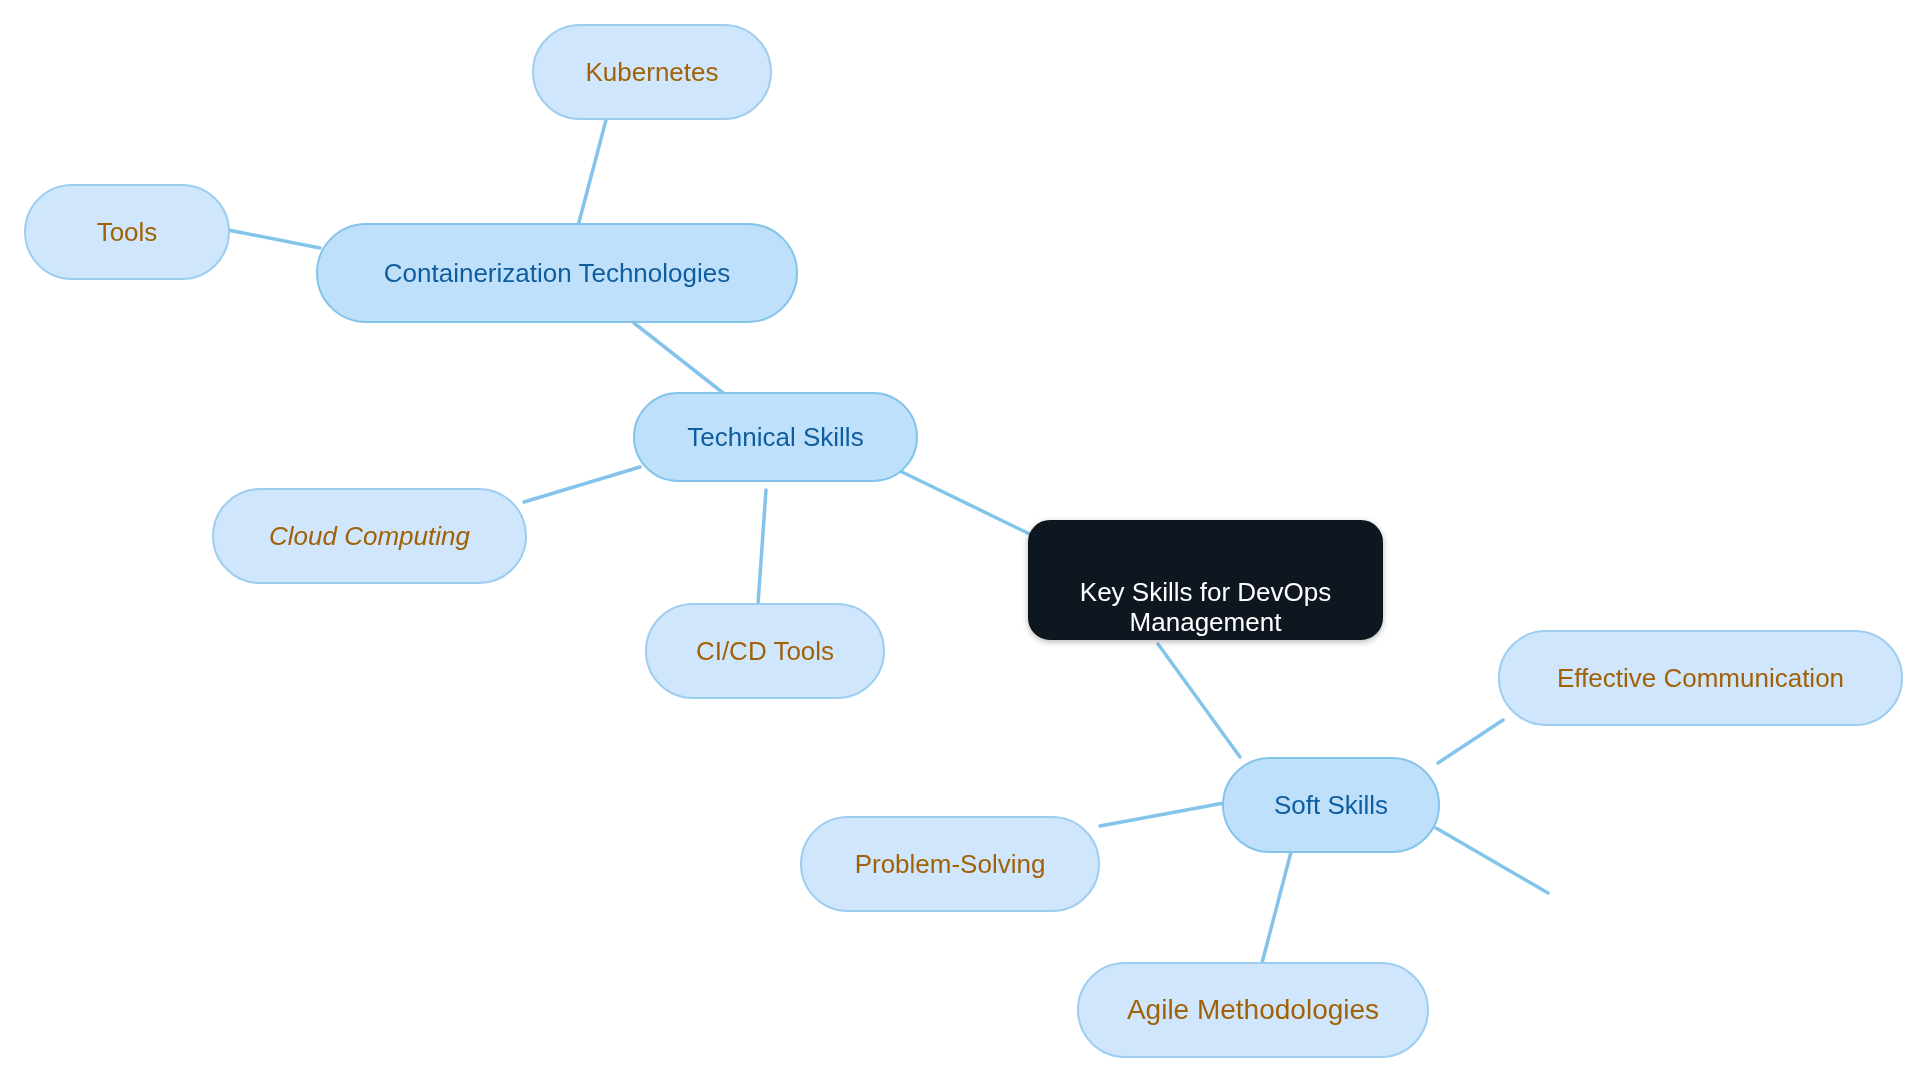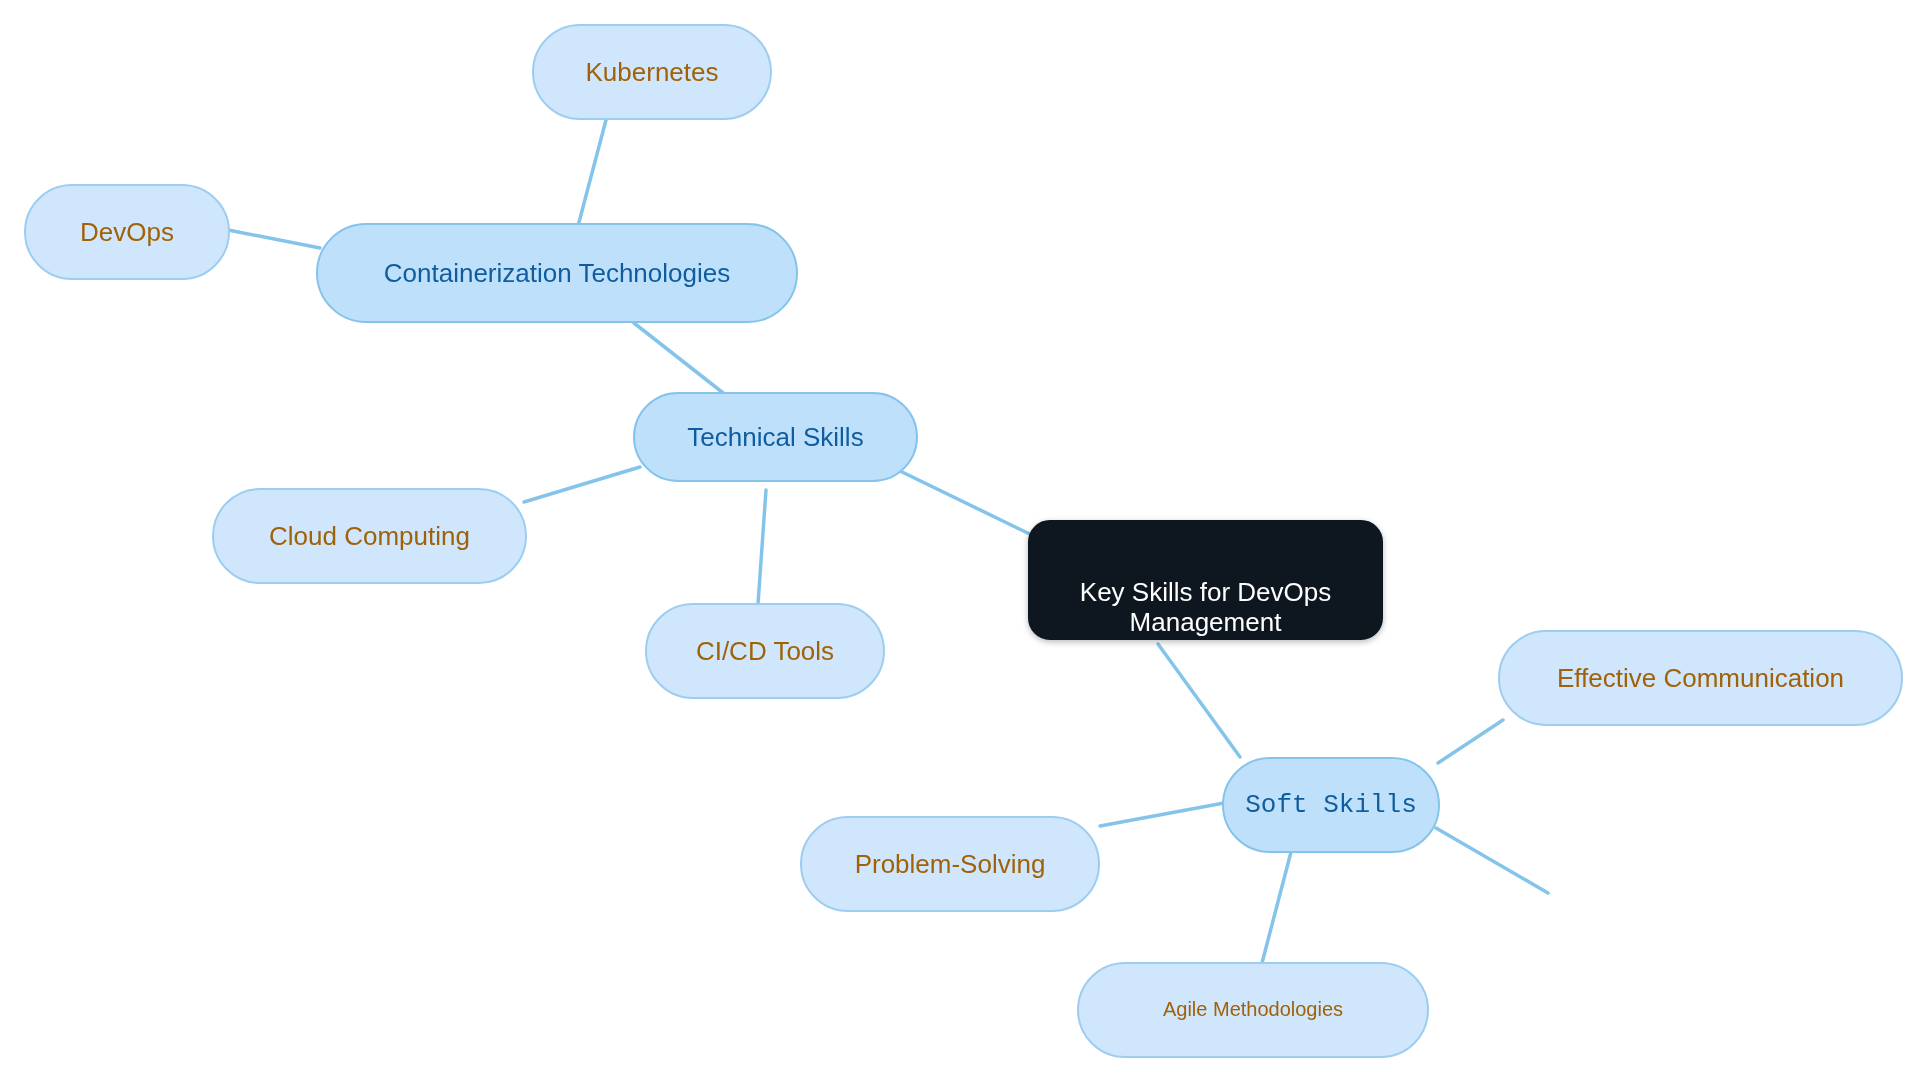--- a/index.html
+++ b/index.html
@@ -80,45 +80,45 @@
 
   <div class="node node-branch" style="left: 316px; top: 223px; width: 482px; height: 100px; font-size: 26px;">
     <span>Containerization Technologies</span>
   </div>
 
   <div class="node node-leaf" style="left: 532px; top: 24px; width: 240px; height: 96px; font-size: 26px;">
     <span>Kubernetes</span>
   </div>
 
   <div class="node node-leaf" style="left: 24px; top: 184px; width: 206px; height: 96px; font-size: 26px;">
-    <span>DevOps</span>
+    <span>Tools</span>
   </div>
 
-  <div class="node node-leaf" style="left: 212px; top: 488px; width: 315px; height: 96px; font-size: 26px;">
+  <div class="node node-leaf" style="left: 212px; top: 488px; width: 315px; height: 96px; font-size: 26px; font-style: italic;">
     <span>Cloud Computing</span>
   </div>
 
   <div class="node node-leaf" style="left: 645px; top: 603px; width: 240px; height: 96px; font-size: 26px;">
     <span>CI/CD Tools</span>
   </div>
 
-  <div class="node node-branch" style="left: 1222px; top: 757px; width: 218px; height: 96px; font-size: 26px; font-family: Liberation Mono, monospace;">
+  <div class="node node-branch" style="left: 1222px; top: 757px; width: 218px; height: 96px; font-size: 26px;">
     <span>Soft Skills</span>
   </div>
 
   <div class="node node-leaf" style="left: 1498px; top: 630px; width: 405px; height: 96px; font-size: 26px;">
     <span>Effective Communication</span>
   </div>
 
 
   <div class="node node-leaf" style="left: 800px; top: 816px; width: 300px; height: 96px; font-size: 26px;">
     <span>Problem-Solving</span>
   </div>
 
-  <div class="node node-leaf" style="left: 1077px; top: 962px; width: 352px; height: 96px; font-size: 20px;">
+  <div class="node node-leaf" style="left: 1077px; top: 962px; width: 352px; height: 96px; font-size: 28px;">
     <span>Agile Methodologies</span>
   </div>
 
   <div class="node node-root" style="left: 1028px; top: 520px; width: 355px; height: 120px; font-size: 26px;">
     <span>Key Skills for DevOps
 Management</span>
   </div>
 
 </div>
 

